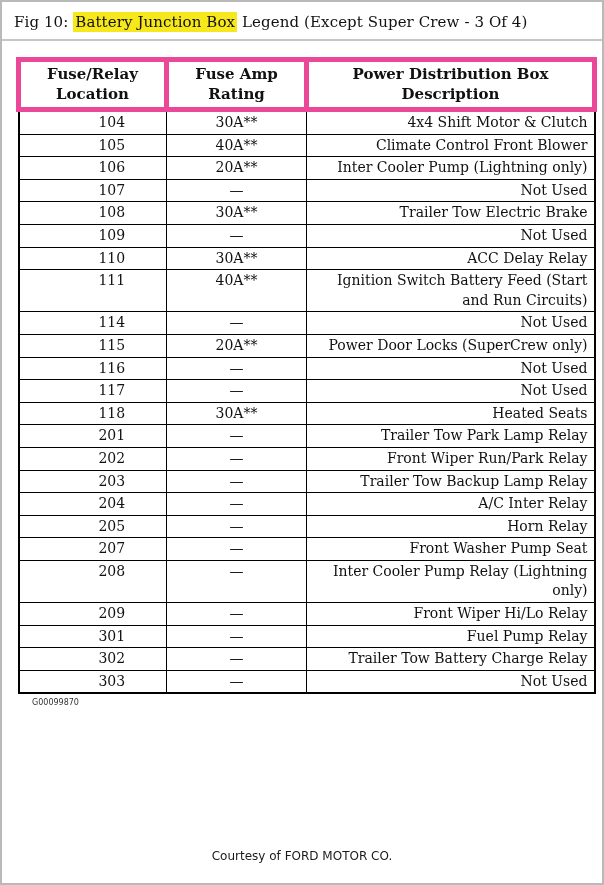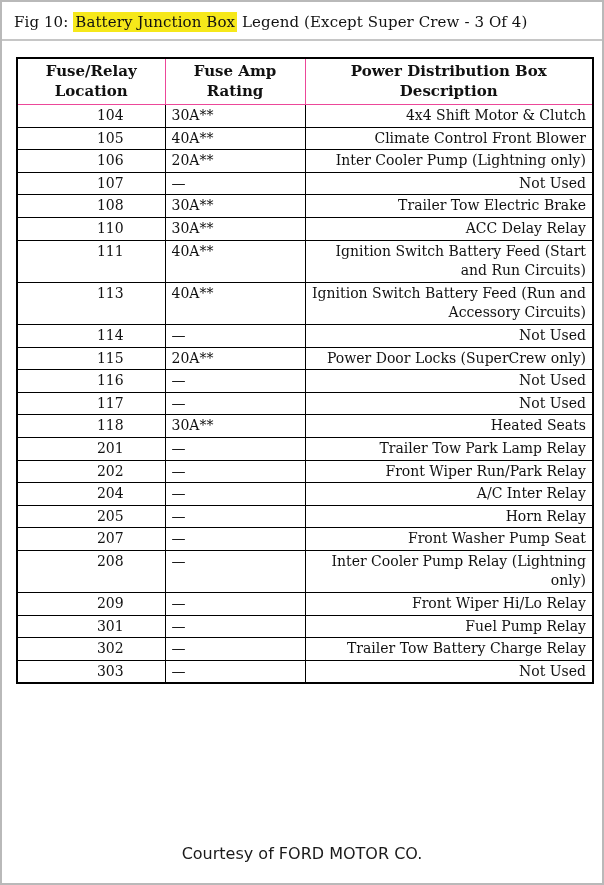--- a/index.html
+++ b/index.html
@@ -30,53 +30,53 @@
   table.fuse-table {
     border-collapse: collapse;
     width: 576px;
     border: 2px solid #000;
     table-layout: fixed;
   }
   .fuse-table col.c-loc  { width: 148px; }
   .fuse-table col.c-amp  { width: 140px; }
   .fuse-table col.c-desc { width: 288px; }
   .fuse-table th {
-    border: 1px solid #ec4899;
+    border: 5px solid #ec4899;
     font-size: 15px;
     font-weight: bold;
     text-align: center;
     vertical-align: middle;
     padding: 3px 0;
     line-height: 1.3;
     white-space: pre-line;
   }
   .fuse-table td {
     border: 1px solid #000;
     font-size: 14px;
     line-height: 1.4;
     padding: 1px 6px;
     vertical-align: top;
   }
   .fuse-table td.loc  { text-align: center; padding-left: 44px; }
-  .fuse-table td.amp  { }
+  .fuse-table td.amp  { text-align: center; }
   .fuse-table td.desc { text-align: right; }
   .plate-code {
     font-family: "DejaVu Sans", "Liberation Sans", sans-serif;
     font-size: 8px;
     color: #333;
     margin: 4px 0 0 16px;
   }
   .courtesy {
     position: absolute;
     left: 0;
     right: 0;
     bottom: 20px;
     text-align: center;
     font-family: "DejaVu Sans", "Liberation Sans", sans-serif;
-    font-size: 16px;
+    font-size: 12px;
     color: #1a1a1a;
   }
 </style>
 </head>
 <body>
 
 <div class="page">
 
   <div class="titlebar">
     <span>Fig 10: </span><span class="hl" style="background: rgb(246, 232, 26);">Battery Junction Box</span><span> Legend (Except Super Crew - 3 Of 4)</span>
@@ -119,35 +119,35 @@
     <td class="loc">107</td>
     <td class="amp">—</td>
     <td class="desc">Not Used</td>
   </tr>
           <tr>
     <td class="loc">108</td>
     <td class="amp">30A**</td>
     <td class="desc">Trailer Tow Electric Brake</td>
   </tr>
           <tr>
+    <td class="loc">109</td>
+    <td class="amp">—</td>
+    <td class="desc">Not Used</td>
+  </tr>
+          <tr>
     <td class="loc">110</td>
     <td class="amp">30A**</td>
     <td class="desc">ACC Delay Relay</td>
   </tr>
           <tr>
     <td class="loc">111</td>
     <td class="amp">40A**</td>
     <td class="desc">Ignition Switch Battery Feed (Start and Run Circuits)</td>
   </tr>
           <tr>
-    <td class="loc">113</td>
-    <td class="amp">40A**</td>
-    <td class="desc">Ignition Switch Battery Feed (Run and Accessory Circuits)</td>
-  </tr>
-          <tr>
     <td class="loc">114</td>
     <td class="amp">—</td>
     <td class="desc">Not Used</td>
   </tr>
           <tr>
     <td class="loc">115</td>
     <td class="amp">20A**</td>
     <td class="desc">Power Door Locks (SuperCrew only)</td>
   </tr>
           <tr>
@@ -169,20 +169,25 @@
     <td class="loc">201</td>
     <td class="amp">—</td>
     <td class="desc">Trailer Tow Park Lamp Relay</td>
   </tr>
           <tr>
     <td class="loc">202</td>
     <td class="amp">—</td>
     <td class="desc">Front Wiper Run/Park Relay</td>
   </tr>
           <tr>
+    <td class="loc">203</td>
+    <td class="amp">—</td>
+    <td class="desc">Trailer Tow Backup Lamp Relay</td>
+  </tr>
+          <tr>
     <td class="loc">204</td>
     <td class="amp">—</td>
     <td class="desc">A/C Inter Relay</td>
   </tr>
           <tr>
     <td class="loc">205</td>
     <td class="amp">—</td>
     <td class="desc">Horn Relay</td>
   </tr>
           <tr>
@@ -210,17 +215,18 @@
     <td class="amp">—</td>
     <td class="desc">Trailer Tow Battery Charge Relay</td>
   </tr>
           <tr>
     <td class="loc">303</td>
     <td class="amp">—</td>
     <td class="desc">Not Used</td>
   </tr>
         </tbody>
     </table>
+    <div class="plate-code">G00099870</div>
   </div>
 
   <div class="courtesy">Courtesy of FORD MOTOR CO.</div>
 
 </div>
 
 </body></html>

